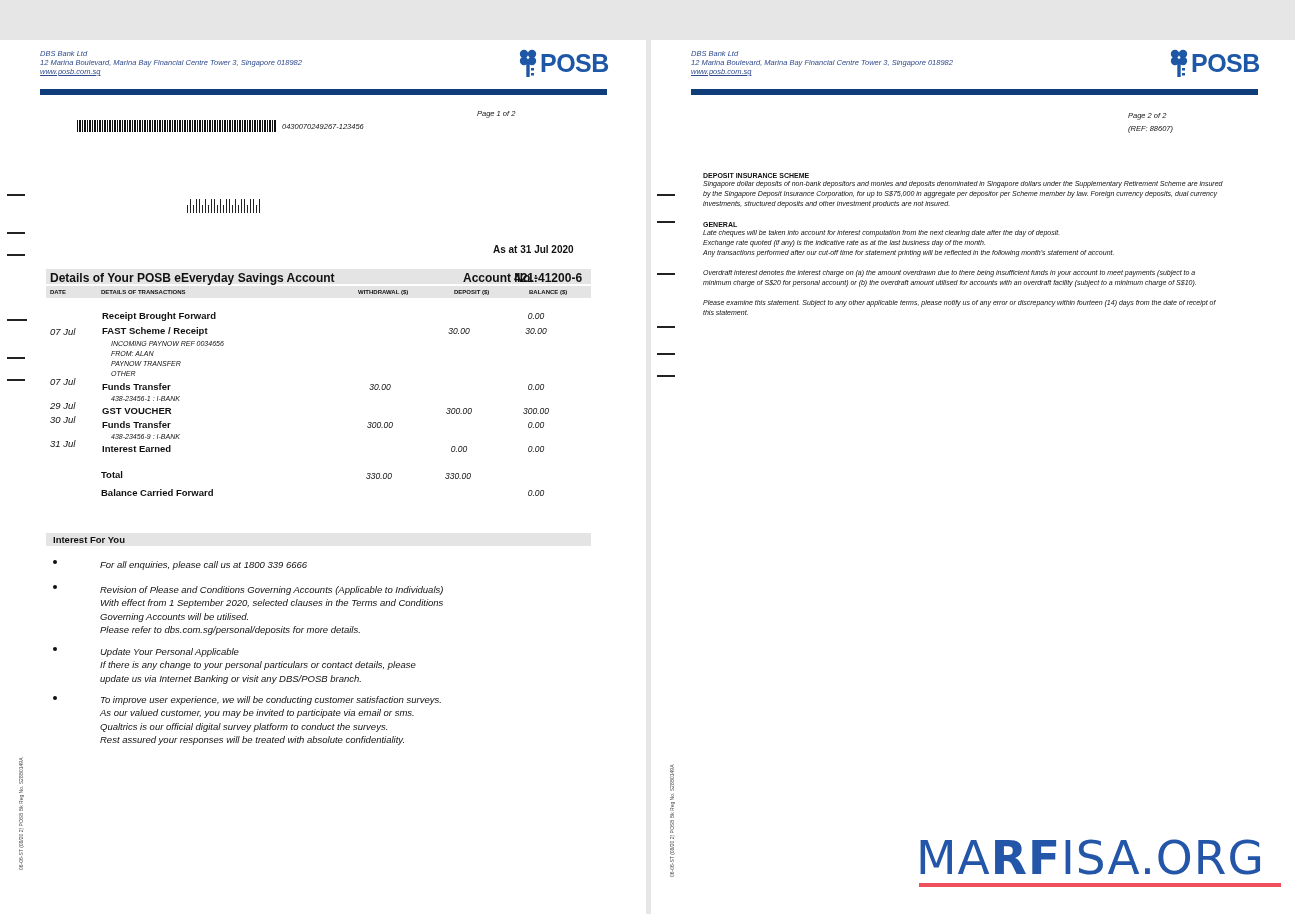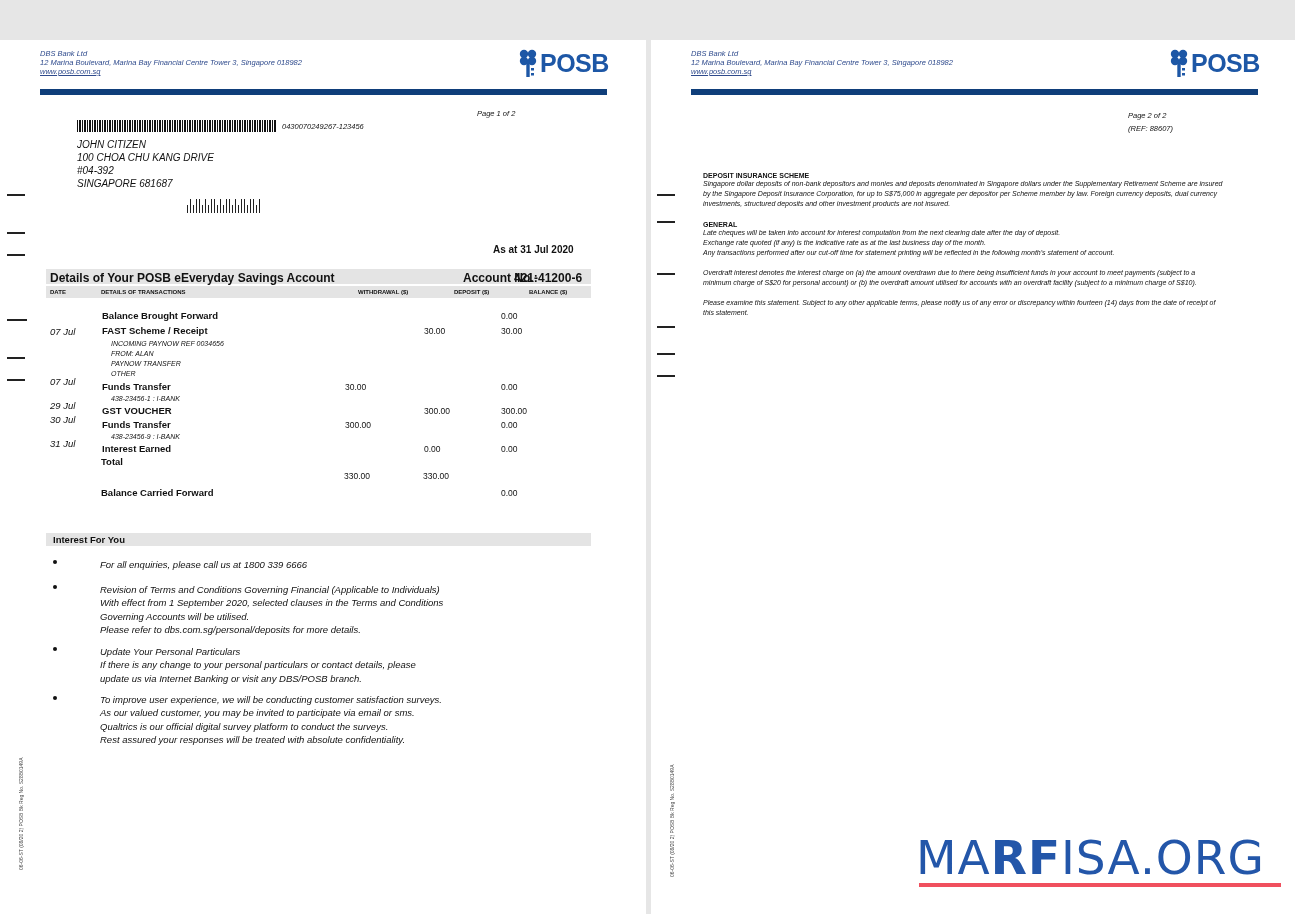--- a/index.html
+++ b/index.html
@@ -20,21 +20,21 @@
   .barcode { position: absolute; height: 12px; background: repeating-linear-gradient(90deg,#111 0 1px,#fff 1px 2px,#111 2px 3px,#111 3px 4px,#fff 4px 5px); }
   .postnet { position: absolute; height: 14px; display: flex; align-items: flex-end; gap: 2px; }
   .postnet i { display: block; width: 1px; background: #222; }
   .addr { font-size: 10px; font-style: italic; line-height: 13px; }
   .asat { font-size: 10px; font-weight: bold; }
   .graybar { position: absolute; background: #e4e4e4; }
   .acct-title { font-size: 12px; font-weight: bold; }
   .colhdr { font-size: 6px; font-weight: bold; }
   .txn-main { font-size: 9.5px; font-weight: bold; white-space: nowrap; }
   .txn-sub { font-size: 7px; font-style: italic; line-height: 10px; white-space: nowrap; }
-  .num { font-size: 8.5px; text-align: left; width: 70px; }
+  .num { font-size: 8.5px; font-style: italic; text-align: center; width: 70px; }
   .date { font-size: 9.5px; font-style: italic; }
   .msg-title { font-size: 9.5px; font-weight: bold; }
   .bullet { position: absolute; width: 4px; height: 4px; border-radius: 50%; background: #111; }
   .msg { font-size: 9.5px; font-style: italic; line-height: 13.3px; white-space: nowrap; }
   .side { position: absolute; font-size: 5px; color: #444; transform: rotate(-90deg); transform-origin: left top; white-space: nowrap; }
   .foot { font-size: 6.5px; font-style: italic; color: #333; white-space: nowrap; }
   .p2-head { font-size: 7px; font-weight: bold; }
   .p2-text { font-size: 7px; font-style: italic; line-height: 9.8px; }
   .watermark { position: absolute; left: 916px; top: 833px; color: #2356a9; font-size: 47px; letter-spacing: 1px; font-family: "DejaVu Sans", sans-serif; font-weight: normal; line-height: 50px; white-space: nowrap; }
   .watermark b { font-weight: bold; }
@@ -60,26 +60,20 @@
         <rect x="13" y="25" width="3" height="2.5" fill="#1d57a6"></rect>
     </svg>
     <span>POSB</span>
   </div>
   <div class="bar" style="left:40px;top:49px;width:567px;"></div>
 
   <div class="abs it small" style="left:477px;top:69px;">Page 1 of 2</div>
   <div class="barcode" style="left:77px;top:80px;width:200px;"></div>
   <div class="abs it small" style="left:282px;top:82px;">0430070249267-123456</div>
 
-  <div class="abs addr" style="left:77px;top:98px;">
-    <div>JOHN CITIZEN</div>
-    <div>100 CHOA CHU KANG DRIVE</div>
-    <div>#04-392</div>
-    <div>SINGAPORE 681687</div>
-  </div>
   <div class="postnet" style="left:187px;top:159px;">
     <i style="height:8px"></i>
       <i style="height:14px"></i>
       <i style="height:8px"></i>
       <i style="height:14px"></i>
       <i style="height:14px"></i>
       <i style="height:8px"></i>
       <i style="height:14px"></i>
       <i style="height:8px"></i>
       <i style="height:14px"></i>
@@ -116,21 +110,21 @@
   <div class="abs acct-title" style="left:514px;top:231px;">421-41200-6</div>
 
   <div class="graybar" style="left:46px;top:246px;width:545px;height:12px;"></div>
   <div class="abs colhdr" style="left:50px;top:249px;">DATE</div>
   <div class="abs colhdr" style="left:101px;top:249px;">DETAILS OF TRANSACTIONS</div>
   <div class="abs colhdr" style="left:358px;top:249px;">WITHDRAWAL ($)</div>
   <div class="abs colhdr" style="left:454px;top:249px;">DEPOSIT ($)</div>
   <div class="abs colhdr" style="left:529px;top:249px;">BALANCE ($)</div>
 
   <div>
-    <div class="abs txn-main" style="left:102px;top:270px;">Balance Brought Forward</div>
+    <div class="abs txn-main" style="left:102px;top:270px;">Receipt Brought Forward</div>
     <div class="abs num" style="left:501px;top:271px;">0.00</div>
   </div>
 
   <div>
     <div class="abs date" style="left:50px;top:286px;">07 Jul</div>
     <div class="abs txn-main" style="left:102px;top:285px;">FAST Scheme / Receipt</div>
     <div class="abs txn-sub" style="left:111px;top:299px;">
       <div>INCOMING PAYNOW REF 0034656</div>
       <div>FROM: ALAN</div>
       <div>PAYNOW TRANSFER</div>
@@ -168,48 +162,48 @@
   </div>
 
   <div>
     <div class="abs date" style="left:50px;top:398px;">31 Jul</div>
     <div class="abs txn-main" style="left:102px;top:403px;">Interest Earned</div>
     <div class="abs num" style="left:424px;top:404px;">0.00</div>
     <div class="abs num" style="left:501px;top:404px;">0.00</div>
   </div>
 
   <div>
-    <div class="abs txn-main" style="left:101px;top:416px;">Total</div>
+    <div class="abs txn-main" style="left:101px;top:429px;">Total</div>
     <div class="abs num" style="left:344px;top:431px;">330.00</div>
     <div class="abs num" style="left:423px;top:431px;">330.00</div>
   </div>
   <div>
     <div class="abs txn-main" style="left:101px;top:447px;">Balance Carried Forward</div>
     <div class="abs num" style="left:501px;top:448px;">0.00</div>
   </div>
 
   <div class="graybar" style="left:46px;top:493px;width:545px;height:13px;"></div>
   <div class="abs msg-title" style="left:53px;top:494px;">Interest For You</div>
 
   <div class="bullet" style="left:53px;top:520px;"></div>
   <div class="abs msg" style="left:100px;top:518px;">
     <div>For all enquiries, please call us at 1800 339 6666</div>
   </div>
 
   <div class="bullet" style="left:53px;top:545px;"></div>
   <div class="abs msg" style="left:100px;top:543px;">
-    <div>Revision of Terms and Conditions Governing Financial (Applicable to Individuals)</div>
+    <div>Revision of Please and Conditions Governing Accounts (Applicable to Individuals)</div>
     <div>With effect from 1 September 2020, selected clauses in the Terms and Conditions</div>
     <div>Governing Accounts will be utilised.</div>
     <div>Please refer to dbs.com.sg/personal/deposits for more details.</div>
   </div>
 
   <div class="bullet" style="left:53px;top:607px;"></div>
   <div class="abs msg" style="left:100px;top:605px;">
-    <div>Update Your Personal Particulars</div>
+    <div>Update Your Personal Applicable</div>
     <div>If there is any change to your personal particulars or contact details, please</div>
     <div>update us via Internet Banking or visit any DBS/POSB branch.</div>
   </div>
 
   <div class="bullet" style="left:53px;top:656px;"></div>
   <div class="abs msg" style="left:100px;top:653px;">
     <div>To improve user experience, we will be conducting customer satisfaction surveys.</div>
     <div>As our valued customer, you may be invited to participate via email or sms.</div>
     <div>Qualtrics is our official digital survey platform to conduct the surveys.</div>
     <div>Rest assured your responses will be treated with absolute confidentiality.</div>

